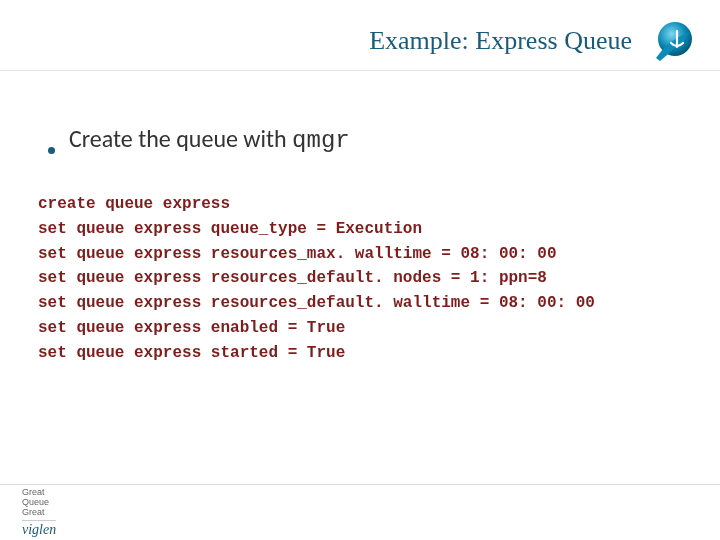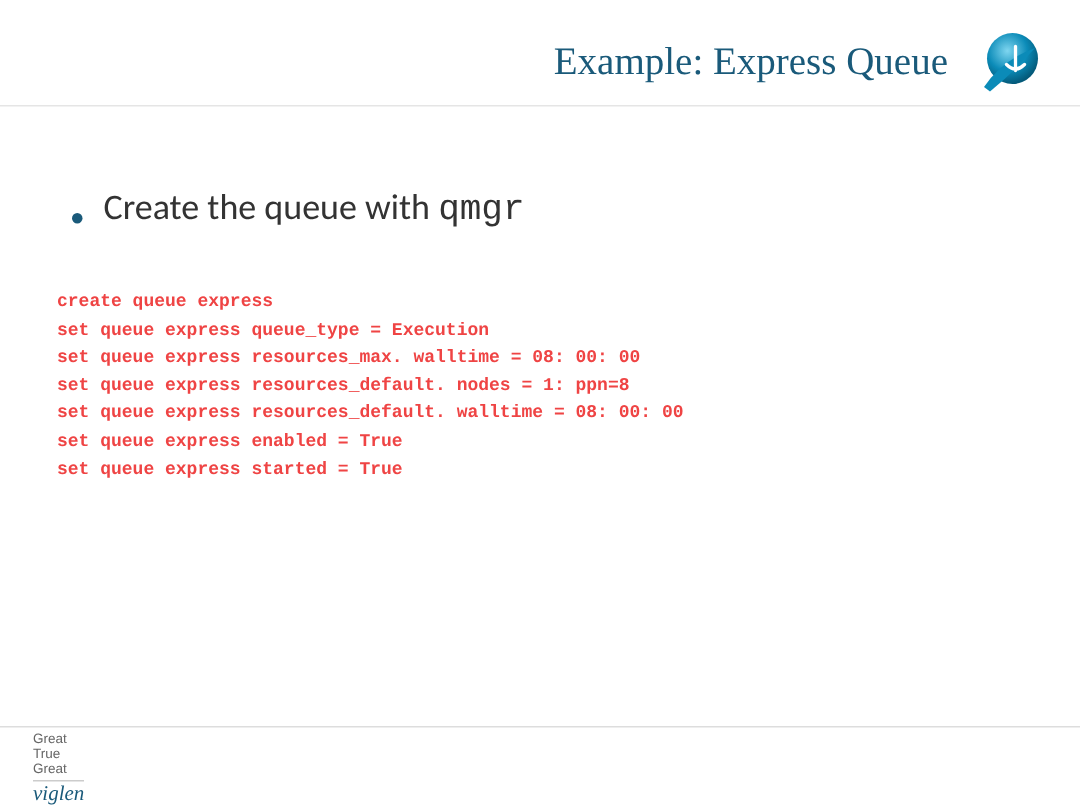--- a/index.html
+++ b/index.html
@@ -4,25 +4,25 @@
 <style>
   * { margin: 0; padding: 0; box-sizing: border-box; }
   html, body { width: 720px; height: 540px; overflow: hidden; font-family: Calibri, Arial, sans-serif; background: #fff; }
   .slide { position: relative; width: 720px; height: 540px; background: #fff; }
   .header { position: absolute; top: 18px; left: 0; right: 0; display: flex; justify-content: flex-end; align-items: center; padding-right: 24px; text-align: center; }
   .title { font-family: Garamond, "Times New Roman", serif; font-size: 26px; color: #1a5a7a; margin-right: 18px; }
   .logo-swoosh { width: 46px; height: 46px; position: relative; }
   .logo-swoosh svg { width: 46px; height: 46px; }
   .hr-top { position: absolute; top: 70px; left: 0; right: 0; height: 1px; background: #e5e5e5; }
   .bullets { position: absolute; top: 124px; left: 48px; right: 60px; }
-  .bullet { display: flex; align-items: center; gap: 14px; font-size: 24px; color: #333; }
+  .bullet { display: flex; align-items: flex-end; gap: 14px; font-size: 24px; color: #333; }
   .bullet .dot { width: 7px; height: 7px; background: #1a5a7a; border-radius: 50%; flex-shrink: 0; margin-top: 12px; }
   .bullet .text { flex: 1; }
   .codeword { font-family: "Courier New", Courier, monospace; }
-  .codeblock { position: absolute; top: 192px; left: 38px; right: 60px; font-family: "Courier New", Courier, monospace; font-size: 12px; line-height: 1.55; color: #ef4444; font-weight: bold; white-space: pre; }
+  .codeblock { position: absolute; top: 192px; left: 38px; right: 60px; font-family: "Courier New", Courier, monospace; font-size: 16px; line-height: 1.55; color: #7f1d1d; font-weight: bold; white-space: pre; }
   .footer { position: absolute; bottom: 0; left: 0; right: 0; height: 56px; border-top: 1px solid #ddd; display: flex; justify-content: space-between; align-items: center; padding: 0 22px; }
   .footer-left { font-family: "Brush Script MT", cursive; font-style: italic; font-size: 22px; color: #1a5a7a; }
   .footer-left .its { font-family: Arial, sans-serif; font-style: normal; font-weight: bold; font-size: 13px; color: #888; letter-spacing: 0.5px; margin-left: 6px; }
   .footer-left .personal { font-family: "Brush Script MT", cursive; font-style: italic; font-size: 20px; color: #888; margin-left: 2px; }
   .footer-right { display: flex; flex-direction: column; align-items: flex-start; font-family: Arial, sans-serif; font-size: 9px; color: #666; line-height: 1.1; }
   .footer-right .gm { text-align: center; }
   .footer-right .vg { font-family: "Brush Script MT", cursive; font-style: italic; font-size: 14px; color: #1a5a7a; border-top: 1px solid #ccc; margin-top: 2px; padding-top: 1px; }
 </style>
 </head>
 <body>
@@ -62,19 +62,19 @@
 <span>set queue express queue_type = Execution</span>
 <span>set queue express resources_max. walltime = 08: 00: 00</span>
 <span>set queue express resources_default. nodes = 1: ppn=8</span>
 <span>set queue express resources_default. walltime = 08: 00: 00</span>
 <span>set queue express enabled = True</span>
 <span>set queue express started = True</span></div>
 
   <div class="footer">
     <div class="footer-right">
       <div class="gm">Great</div>
-      <div class="gm">True</div>
+      <div class="gm">Queue</div>
       <div class="gm">Great</div>
       <div class="vg">viglen</div>
     </div>
   </div>
 
 </div>
 
 </body></html>

